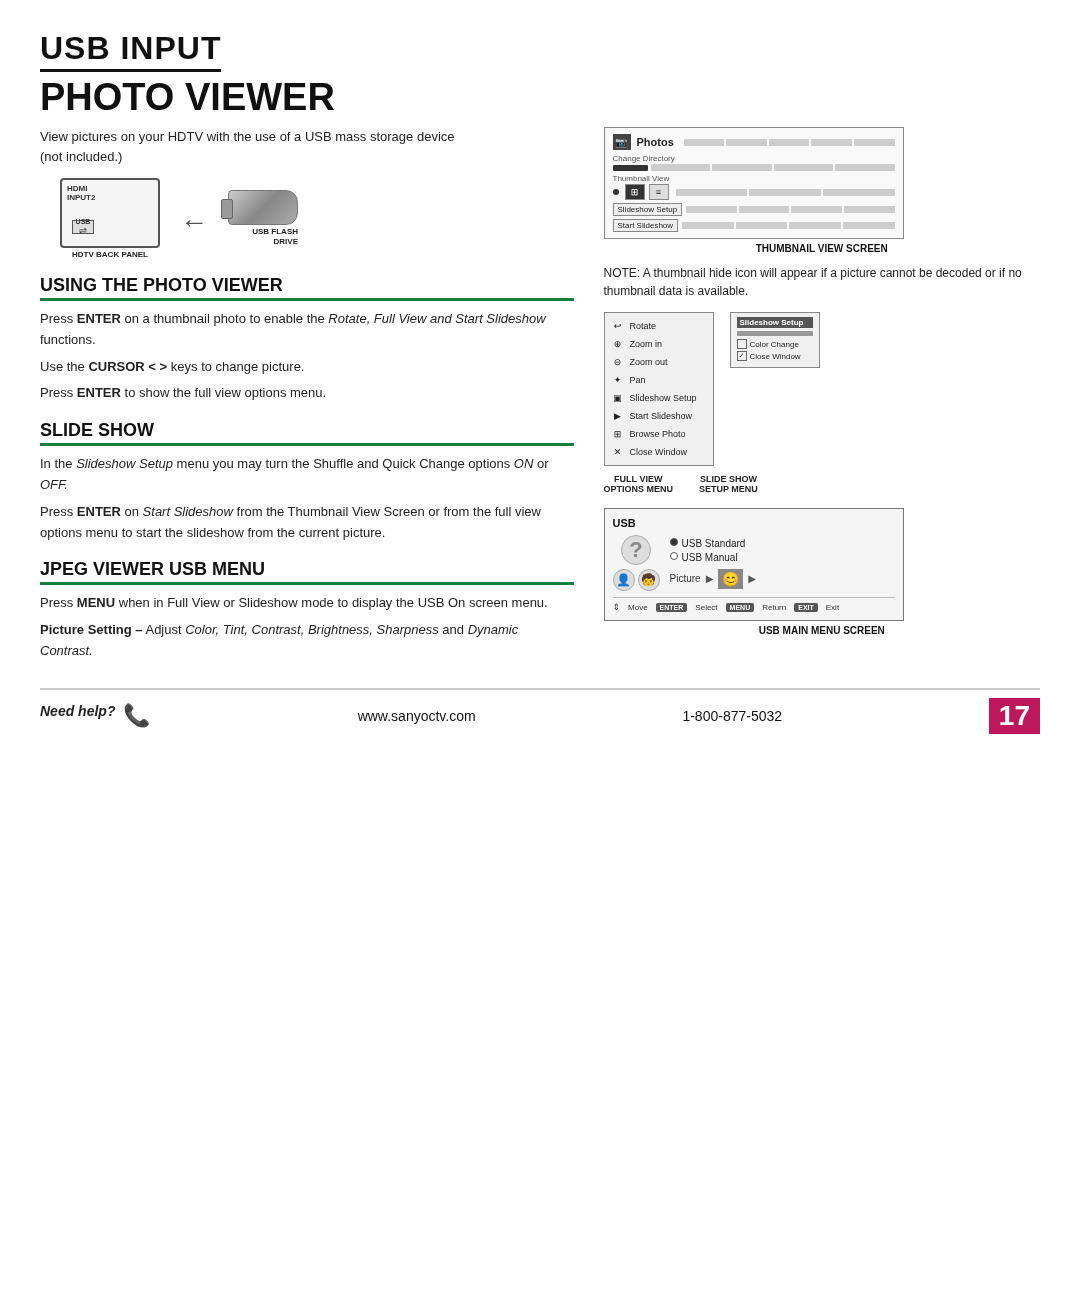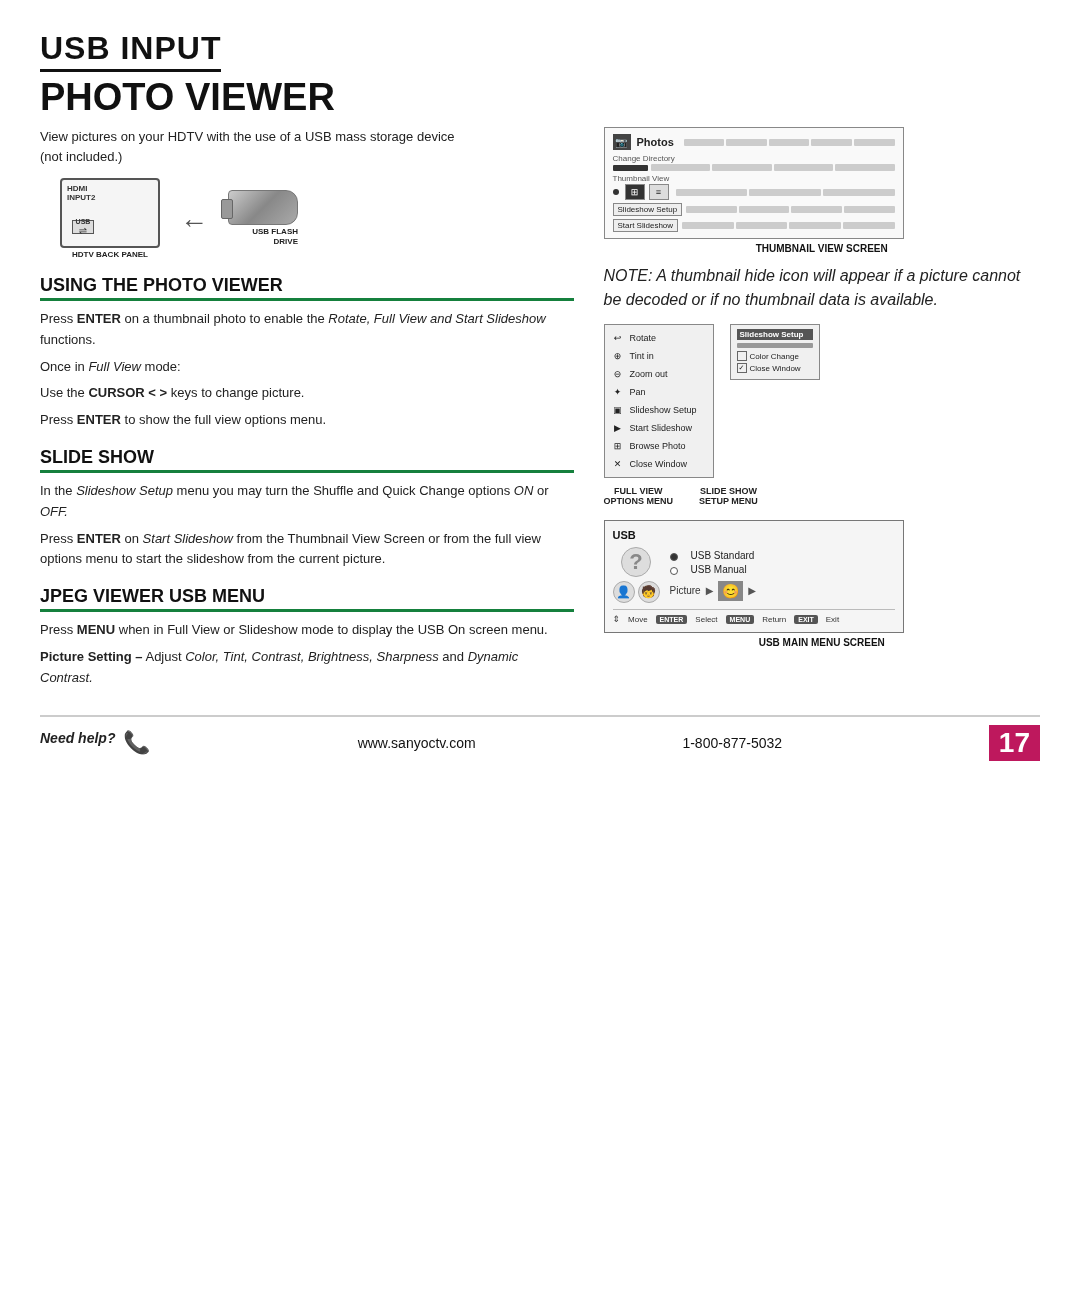--- a/index.html
+++ b/index.html
@@ -238,22 +238,21 @@
 
     .screen-caption {
       font-size: 10px;
       font-weight: bold;
       text-align: center;
       margin-bottom: 10px;
       color: #111;
     }
 
     .note-block {
-      font-size: 16px;
-      font-style: italic;
+      font-size: 12px;
       line-height: 1.5;
       margin-bottom: 12px;
       color: #222;
     }
 
     
     .options-area {
       display: flex;
       gap: 16px;
       margin-bottom: 8px;
@@ -377,22 +376,22 @@
       color: #888;
       font-weight: bold;
     }
 
     .usb-menu-options {
       flex: 1;
     }
 
     .usb-radio-row {
       display: flex;
-      align-items: flex-end;
-      gap: 13px;
+      align-items: flex-start;
+      gap: 4px;
       font-size: 10px;
       margin-bottom: 3px;
     }
 
     .radio-circle {
       width: 8px;
       height: 8px;
       border-radius: 50%;
       border: 1px solid #555;
       background: #fff;
@@ -552,23 +551,20 @@
         <div>
           <div class="usb-drive"></div>
           <div class="usb-flash-label">USB FLASH<br>DRIVE</div>
         </div>
       </div>
 
 
       <div class="section-heading">USING THE PHOTO VIEWER</div>
       <p class="section-text">
         Press <b>ENTER</b> on a thumbnail photo to enable the <i>Rotate, Full View and Start Slideshow</i> functions.
-      </p>
-      <p class="section-text">
-        Once in <i>Full View</i> mode:
       </p>
       <p class="section-text">
         Use the <b>CURSOR &lt; &gt;</b> keys to change picture.
       </p>
       <p class="section-text">
         Press <b>ENTER</b> to show the full view options menu.
       </p>
 
       <div class="section-heading">SLIDE SHOW</div>
       <p class="section-text">
@@ -660,21 +656,21 @@
 
       <div class="options-area">
 
         <div class="menu-box">
           <div class="menu-item-row">
             <div class="menu-item-icon">↩</div>
             <span>Rotate</span>
           </div>
           <div class="menu-item-row">
             <div class="menu-item-icon">⊕</div>
-            <span>Tint in</span>
+            <span>Zoom in</span>
           </div>
           <div class="menu-item-row">
             <div class="menu-item-icon">⊖</div>
             <span>Zoom out</span>
           </div>
           <div class="menu-item-row">
             <div class="menu-item-icon">✦</div>
             <span>Pan</span>
           </div>
           <div class="menu-item-row">

